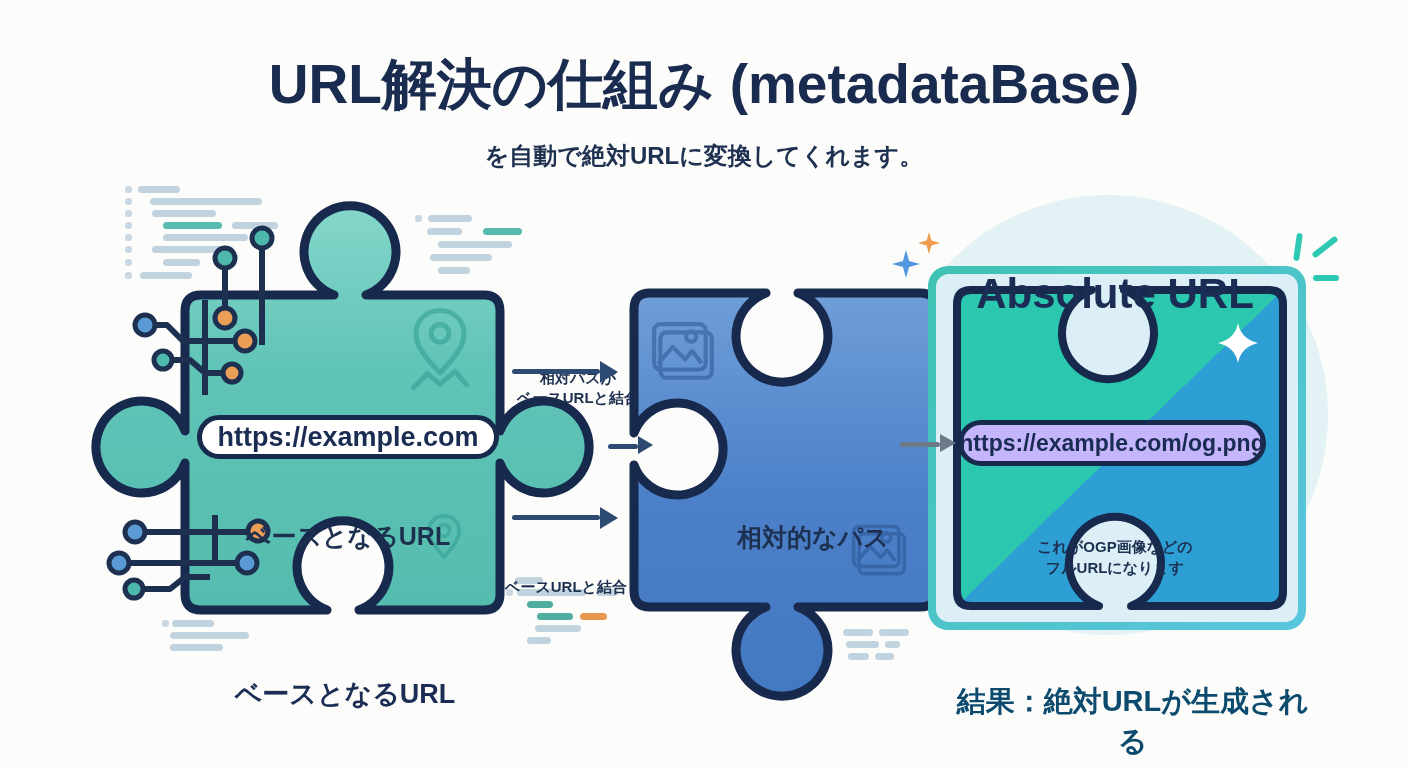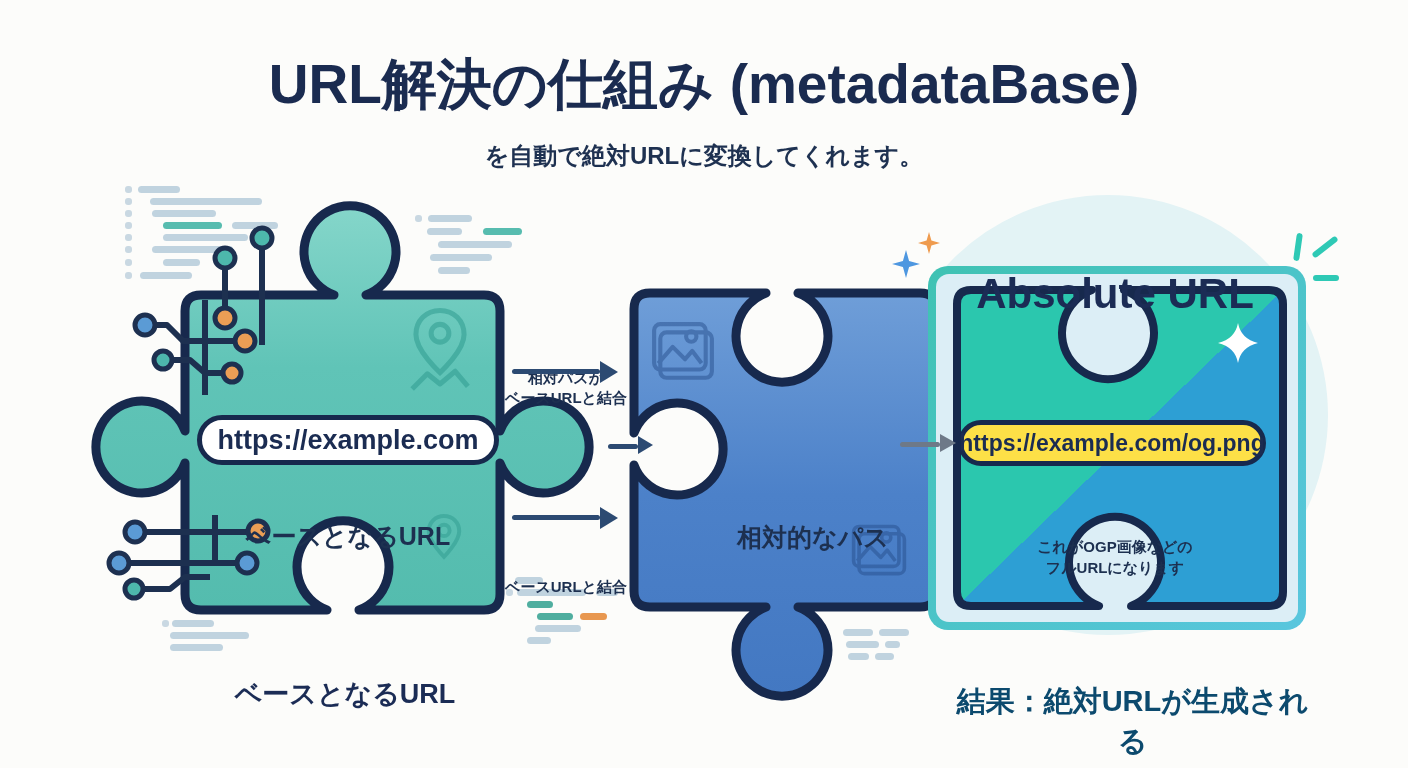--- a/index.html
+++ b/index.html
@@ -108,34 +108,34 @@
     <path d="M293,45 q3,16 20,20 q-17,4 -20,20 q-3,-16 -20,-20 q17,-4 20,-20" fill="#ffffff"></path>
   </svg>
 
   <div class="lbl" style="left:930px;top:222px;width:370px;font-size:42px;color:#1b2c55;z-index:8;">Absolute URL</div>
   <div class="star4" style="left:918px;top:232px;width:22px;height:22px;background:#ef9b4e;"></div>
   <div class="star4" style="left:892px;top:250px;width:28px;height:28px;background:#4e97e0;"></div>
   <div class="burst" style="left:1295px;top:233px;width:6px;height:28px;transform:rotate(8deg);"></div>
   <div class="burst" style="left:1310px;top:244px;width:30px;height:6px;transform:rotate(-38deg);"></div>
   <div class="burst" style="left:1313px;top:275px;width:26px;height:6px;"></div>
 
-  <div class="pill" style="left:197px;top:415px;width:302px;height:50px;font-size:27px;">https://example.com</div>
+  <div class="pill" style="left:197px;top:415px;width:302px;height:44px;font-size:27px;">https://example.com</div>
   <div class="lbl" style="left:198px;top:472px;width:300px;font-size:25px;">ベースとなるURL</div>
   <div class="lbl" style="left:180px;top:628px;width:330px;font-size:27px;color:#1b2c55;">ベースとなるURL</div>
 
   <div class="lbl" style="left:728px;top:473px;width:170px;font-size:25px;">相対的なパス</div>
 
-  <div class="pill" style="left:958px;top:420px;width:308px;height:46px;font-size:23px;background:#fde047;border-radius:23px;">https://example.com/og.png</div>
+  <div class="pill" style="left:958px;top:420px;width:308px;height:46px;font-size:23px;background:#c4b5fd;border-radius:23px;">https://example.com/og.png</div>
   <div class="lbl" style="left:1015px;top:488px;width:200px;font-size:15px;font-weight:600;line-height:21px;z-index:6;">
     <div>これがOGP画像などの</div>
     <div>フルURLになります</div>
   </div>
   <div class="lbl" style="left:945px;top:634px;width:375px;font-size:29px;color:#0c4a6e;">結果：絶対URLが生成される</div>
 
-  <div class="lbl" style="left:496px;top:320px;width:140px;font-size:15px;font-weight:700;line-height:20px;z-index:7;">
+  <div class="lbl" style="left:496px;top:320px;width:140px;font-size:15px;font-weight:700;line-height:20px;z-index:7;padding-left:12px;">
     <div>相対パスが</div>
     <div>ベースURLと結合</div>
   </div>
   <div class="shaft" style="left:512px;top:369px;width:88px;"></div>
   <div class="ahead" style="left:600px;top:361px;"></div>
 
   <div class="shaft" style="left:512px;top:515px;width:88px;"></div>
   <div class="ahead" style="left:600px;top:507px;"></div>
   <div class="lbl" style="left:496px;top:530px;width:140px;font-size:15px;font-weight:700;z-index:7;">ベースURLと結合</div>
 

